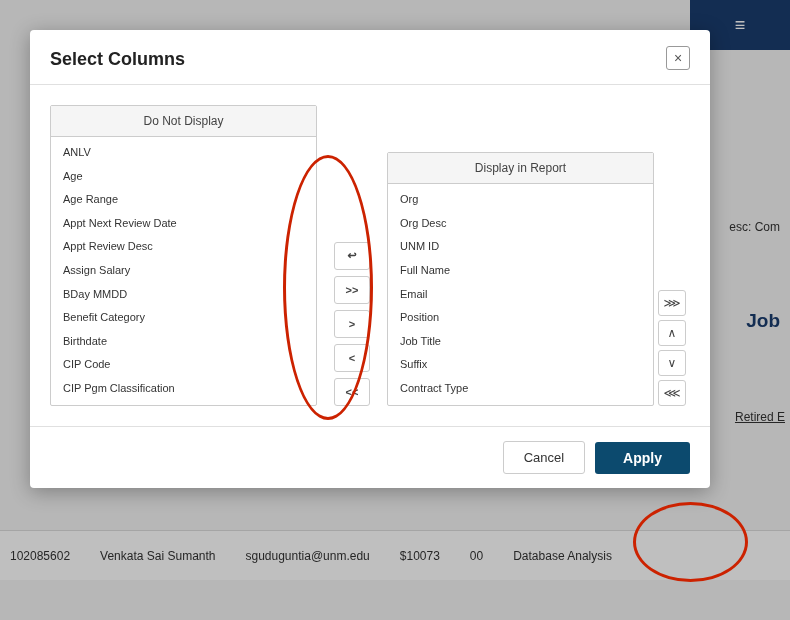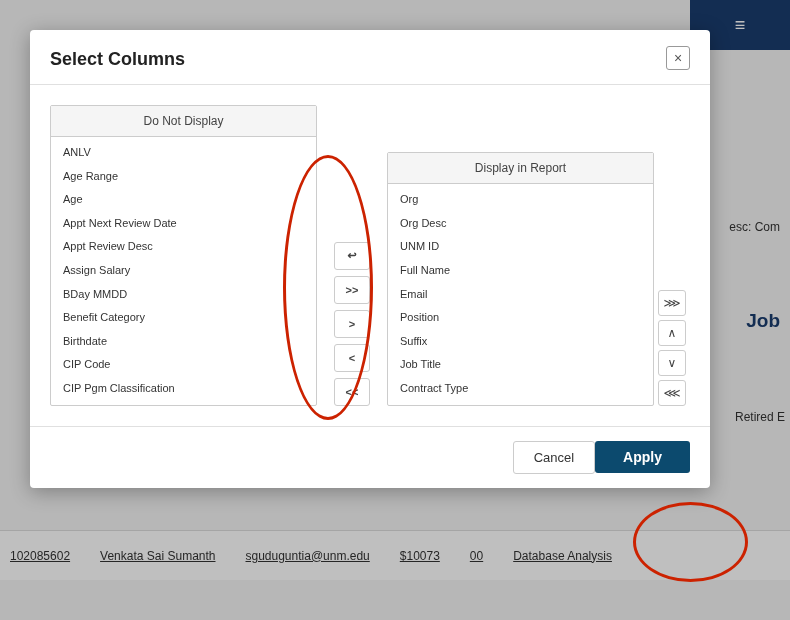--- a/index.html
+++ b/index.html
@@ -54,37 +54,37 @@
       font-weight: bold;
       color: #1a3c6e;
     }
 
     .bg-retired {
       position: absolute;
       top: 410px;
       right: 5px;
       font-size: 12px;
       color: #333;
+      text-decoration: underline;
     }
 
     .bg-table-row {
       position: absolute;
       bottom: 40px;
       left: 0;
       right: 0;
       height: 50px;
       background: white;
       border-top: 1px solid #ddd;
       display: flex;
       align-items: center;
       padding: 0 10px;
       gap: 30px;
       font-size: 12px;
       color: #333;
-      text-decoration: underline;
     }
 
     
     .overlay {
       position: absolute;
       top: 0; left: 0;
       width: 790px;
       height: 620px;
       background: rgba(0,0,0,0.25);
     }
@@ -235,21 +235,22 @@
       font-size: 12px;
       color: #444;
     }
 
     
     .modal-footer {
       padding: 14px 20px;
       border-top: 1px solid #e0e0e0;
       display: flex;
       justify-content: flex-end;
-      align-items: center;
+      align-items: flex-end;
+      gap: 10px;
     }
 
     .btn-cancel {
       padding: 8px 20px;
       background: white;
       border: 1px solid #ccc;
       border-radius: 3px;
       cursor: pointer;
       font-size: 13px;
       color: #333;
@@ -319,22 +320,22 @@
     <button class="modal-close">×</button>
   </div>
 
   <div class="modal-body">
     <div class="columns-container">
 
       <div class="col-panel">
         <div class="col-panel-header">Do Not Display</div>
         <div class="col-panel-list">
           <div class="list-item">ANLV</div>
+          <div class="list-item">Age</div>
           <div class="list-item">Age Range</div>
-          <div class="list-item">Age</div>
           <div class="list-item">Appt Next Review Date</div>
           <div class="list-item">Appt Review Desc</div>
           <div class="list-item">Assign Salary</div>
           <div class="list-item">BDay MMDD</div>
           <div class="list-item">Benefit Category</div>
           <div class="list-item">Birthdate</div>
           <div class="list-item">CIP Code</div>
           <div class="list-item">CIP Pgm Classification</div>
         </div>
       </div>
@@ -349,22 +350,22 @@
 
       <div class="col-panel">
         <div class="col-panel-header">Display in Report</div>
         <div class="col-panel-list">
           <div class="list-item">Org</div>
           <div class="list-item">Org Desc</div>
           <div class="list-item">UNM ID</div>
           <div class="list-item">Full Name</div>
           <div class="list-item">Email</div>
           <div class="list-item">Position</div>
+          <div class="list-item">Job Title</div>
           <div class="list-item">Suffix</div>
-          <div class="list-item">Job Title</div>
           <div class="list-item">Contract Type</div>
         </div>
       </div>
 
       <div class="order-btns">
         <button class="order-btn" title="Move to top">⋙</button>
         <button class="order-btn" title="Move up">∧</button>
         <button class="order-btn" title="Move down">∨</button>
         <button class="order-btn" title="Move to bottom">⋘</button>
       </div>

